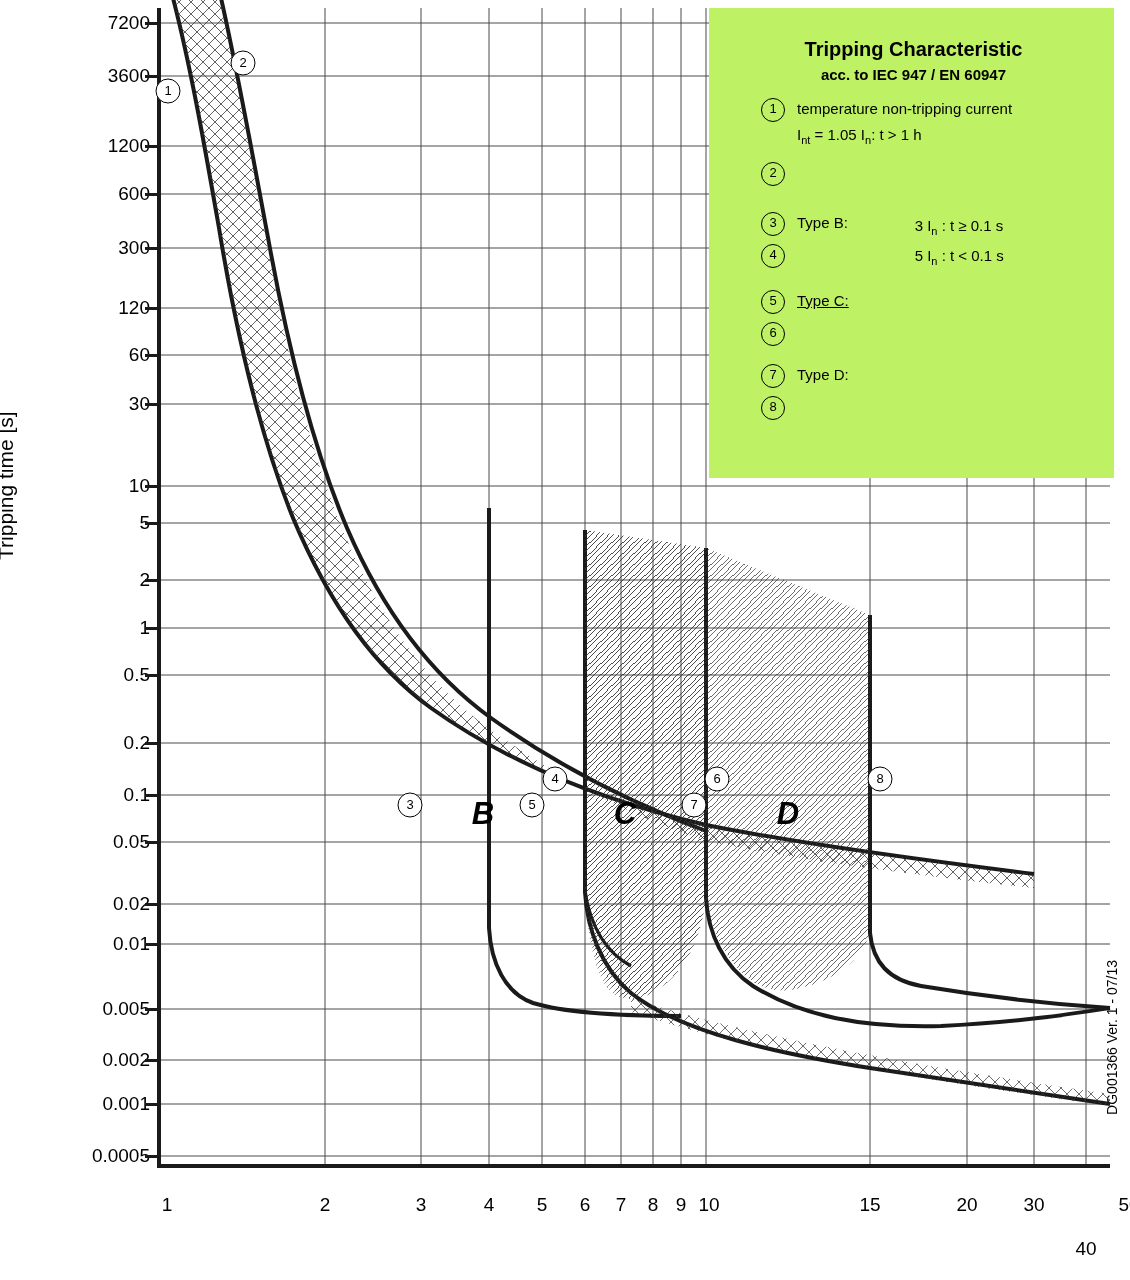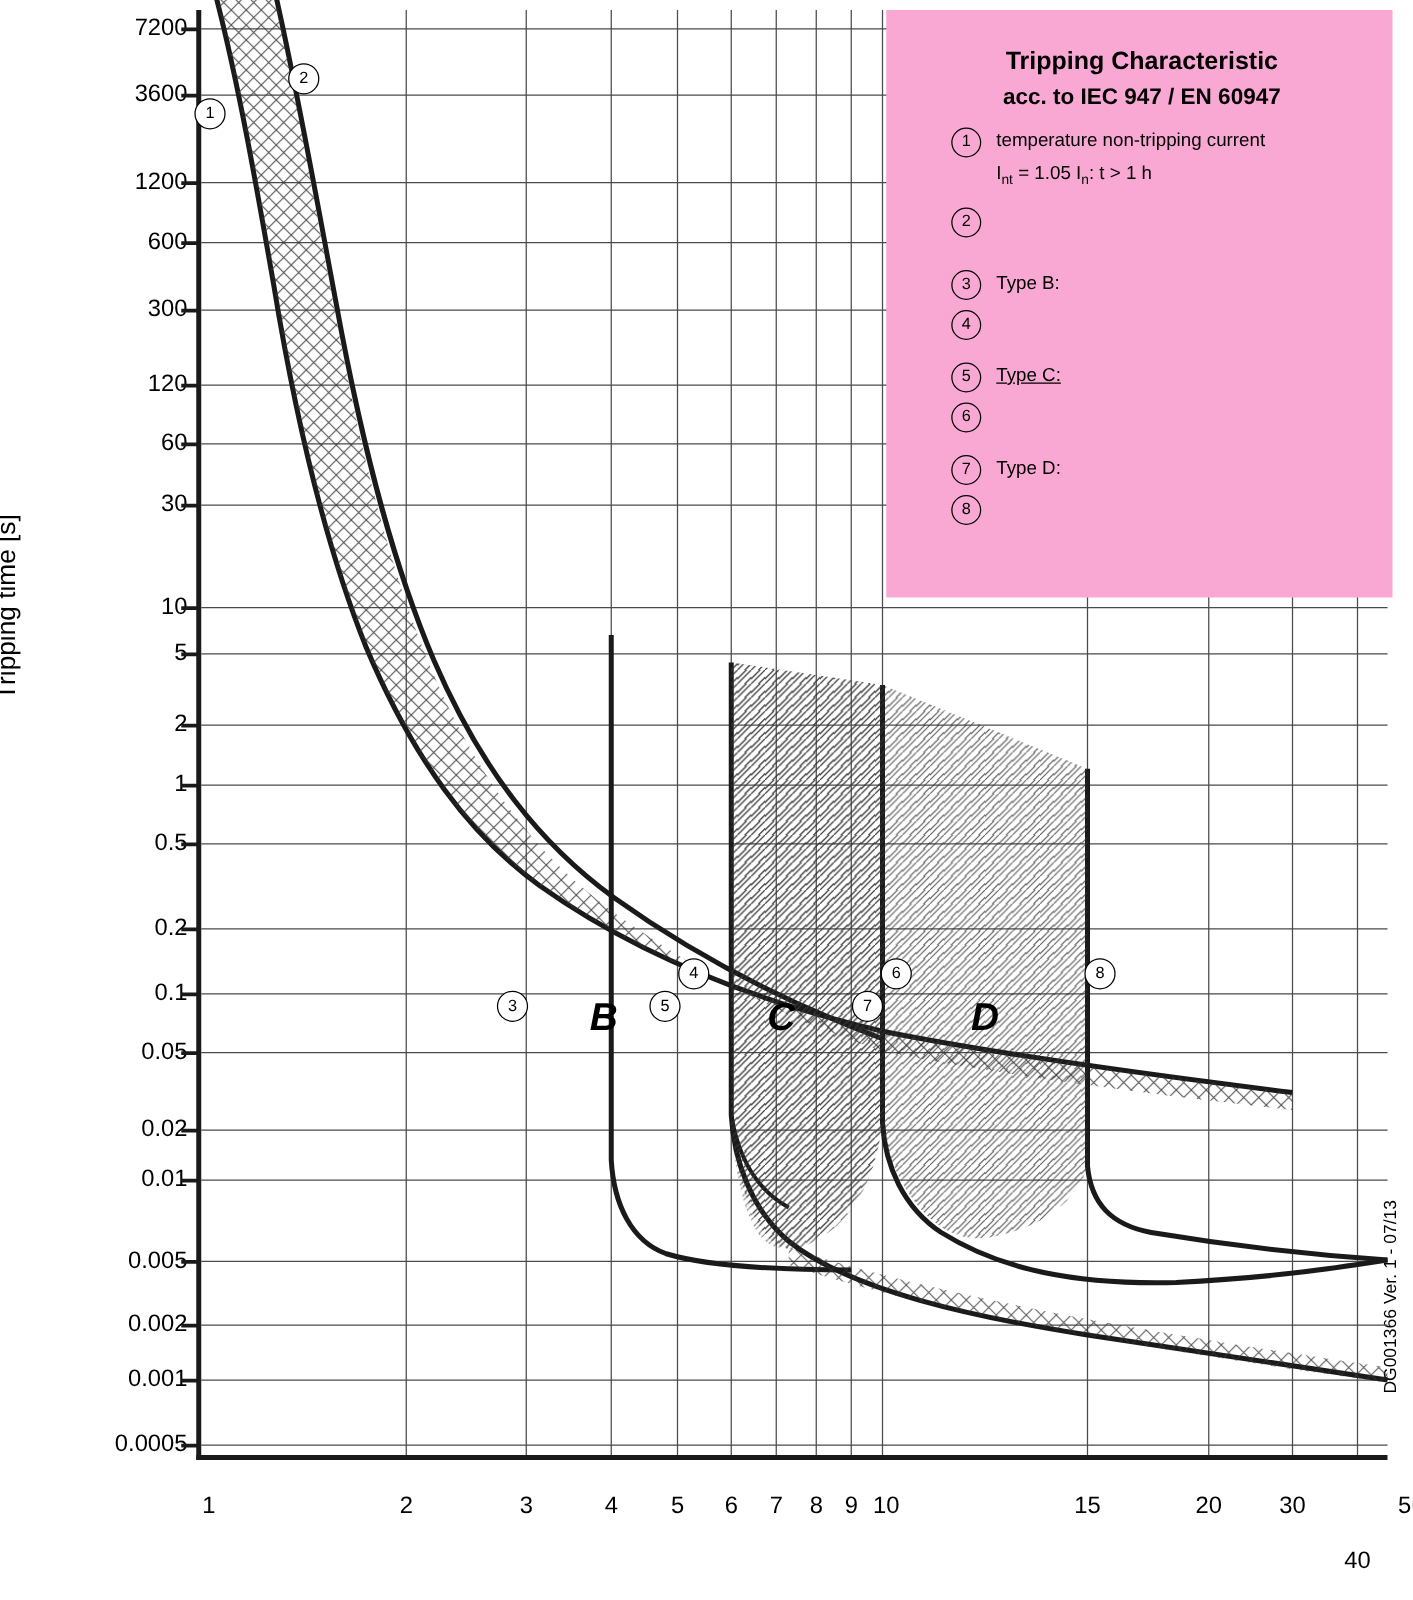--- a/index.html
+++ b/index.html
@@ -35,25 +35,25 @@
     font-size:21px;white-space:nowrap;
   }
   #xlabel{
     position:absolute;top:1296px;left:565px;transform:translateX(-50%);
     font-size:21px;white-space:nowrap;
   }
 
   
   #legend{
     position:absolute;left:705px;top:8px;width:405px;height:470px;
-    background:#f9a8d4;border-right:0;box-sizing:border-box;
+    background:#bef264;border-right:0;box-sizing:border-box;
     padding:22px 10px 0 14px;
   }
   #legend .title{font-size:20px;font-weight:bold;text-align:center;margin:8px 0 4px;}
-  #legend .sub{font-size:18px;font-weight:bold;text-align:center;line-height:1.35;}
+  #legend .sub{font-size:15px;font-weight:bold;text-align:center;line-height:1.35;}
   .lrow{display:flex;align-items:flex-start;margin-top:13px;}
   .bullet{
     flex:0 0 auto;width:22px;height:22px;border:1.5px solid #000;border-radius:50%;
     font-size:13px;line-height:20px;text-align:center;margin-right:12px;margin-left:38px;
   }
   .ltext{font-size:15px;line-height:1.45;}
   .ltext .l2{margin-top:4px;}
   .sub-i{font-size:11px;vertical-align:sub;}
   .typerow{display:flex;align-items:flex-start;margin-top:15px;}
   .typecol-b{display:flex;flex-direction:column;gap:8px;margin-left:38px;}
@@ -300,20 +300,24 @@
       <div class="lrow">
         <div class="bullet">2</div>
       </div>
 
       <div class="typerow" style="margin-top:26px;">
         <div class="typecol-b" style="margin-left:38px;">
           <div class="bullet" style="margin:0;">3</div>
           <div class="bullet" style="margin:0;">4</div>
         </div>
         <div class="typelabel" style="margin-left:12px;margin-top:2px;">Type B:</div>
+        <div class="typevals">
+          <div class="tv"><span class="num">3</span> <span>I</span><span class="sub-i">n</span> <span>: t ≥ 0.1 s</span></div>
+          <div class="tv"><span class="num">5</span> <span>I</span><span class="sub-i">n</span> <span>: t &lt; 0.1 s</span></div>
+        </div>
       </div>
 
       <div class="typerow" style="margin-top:18px;">
         <div class="typecol-b" style="margin-left:38px;">
           <div class="bullet" style="margin:0;">5</div>
           <div class="bullet" style="margin:0;">6</div>
         </div>
         <div class="typelabel" style="margin-left:12px;margin-top:2px;text-decoration:underline;">Type C:</div>
       </div>
 

